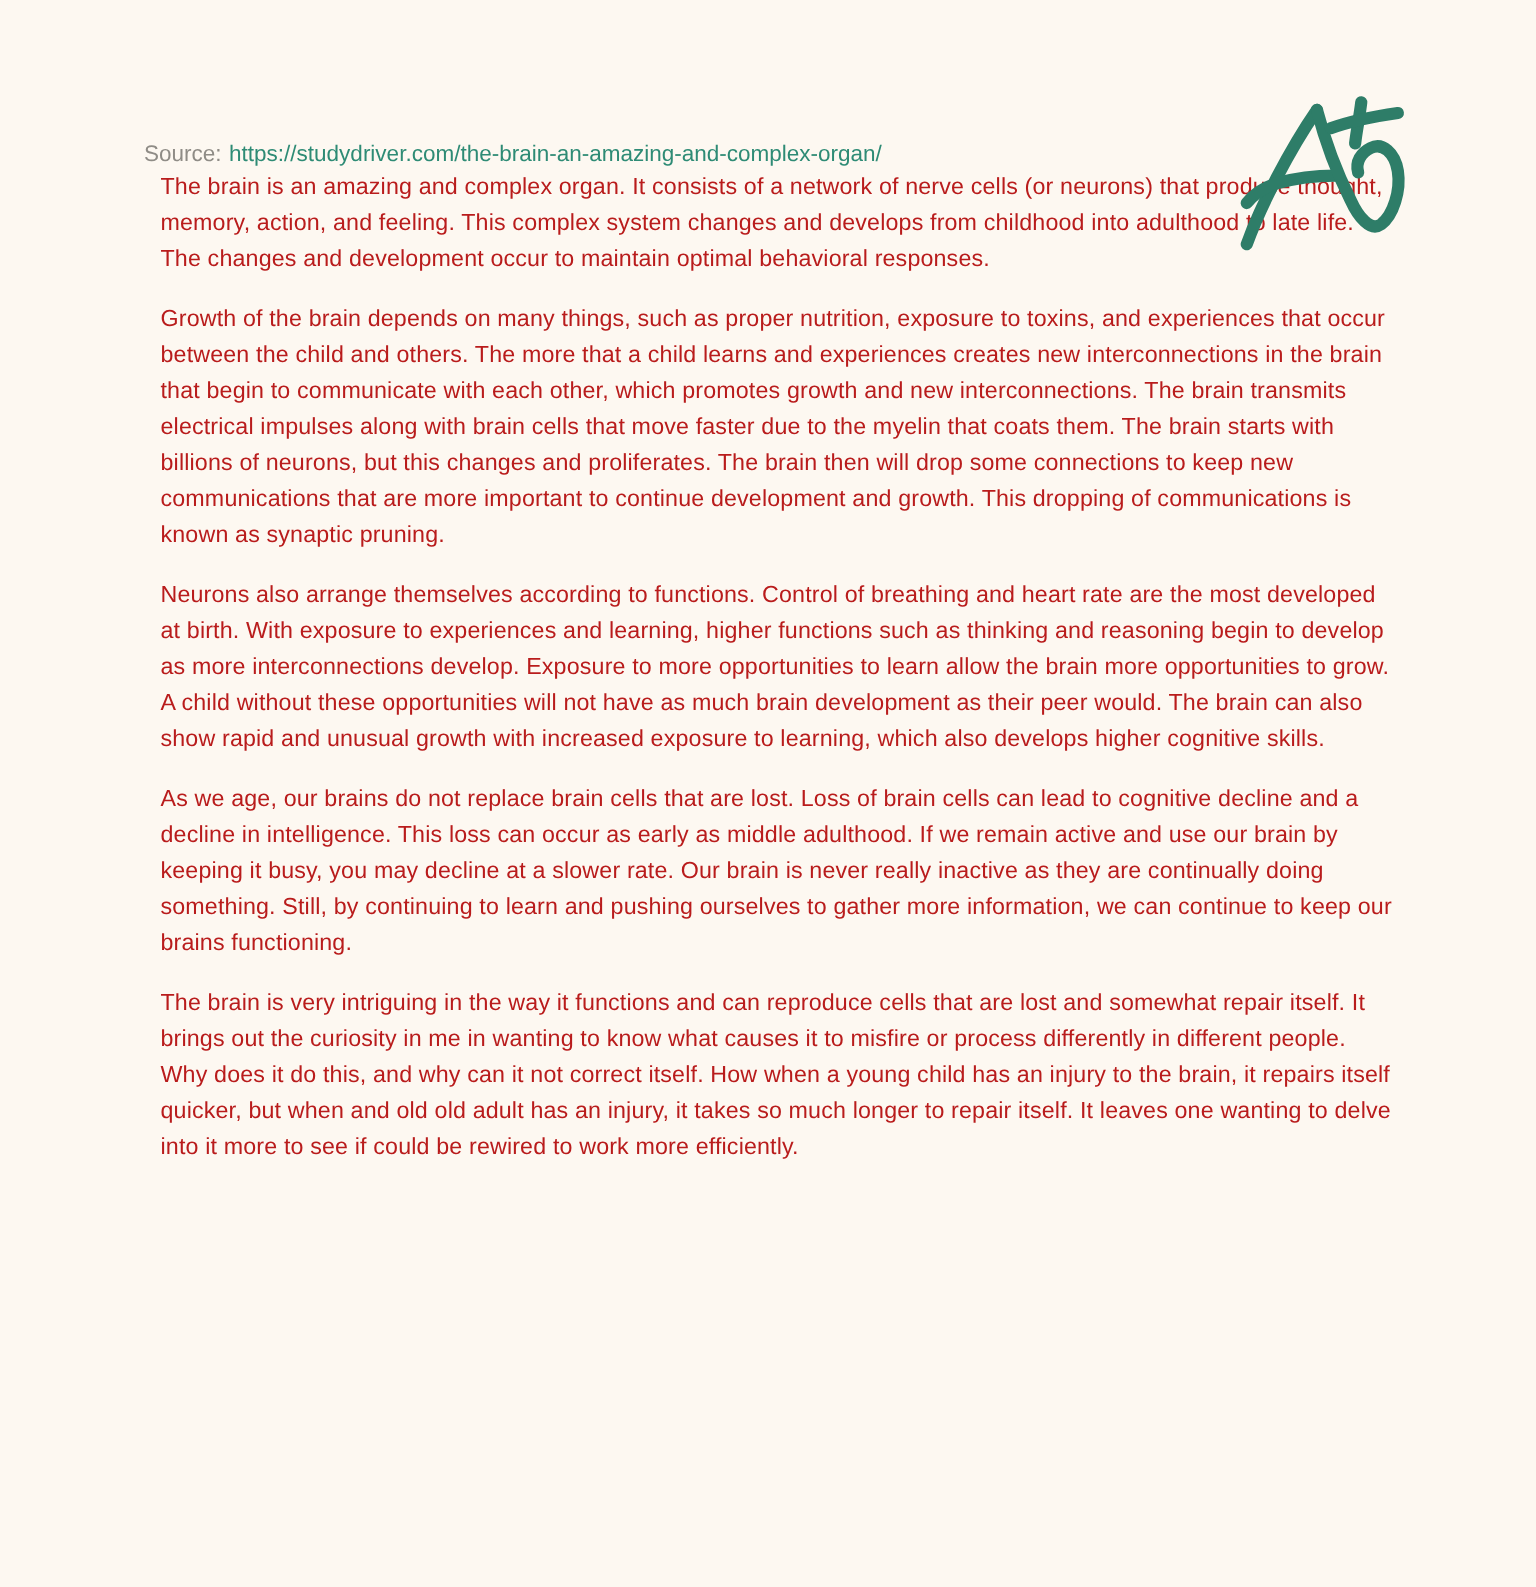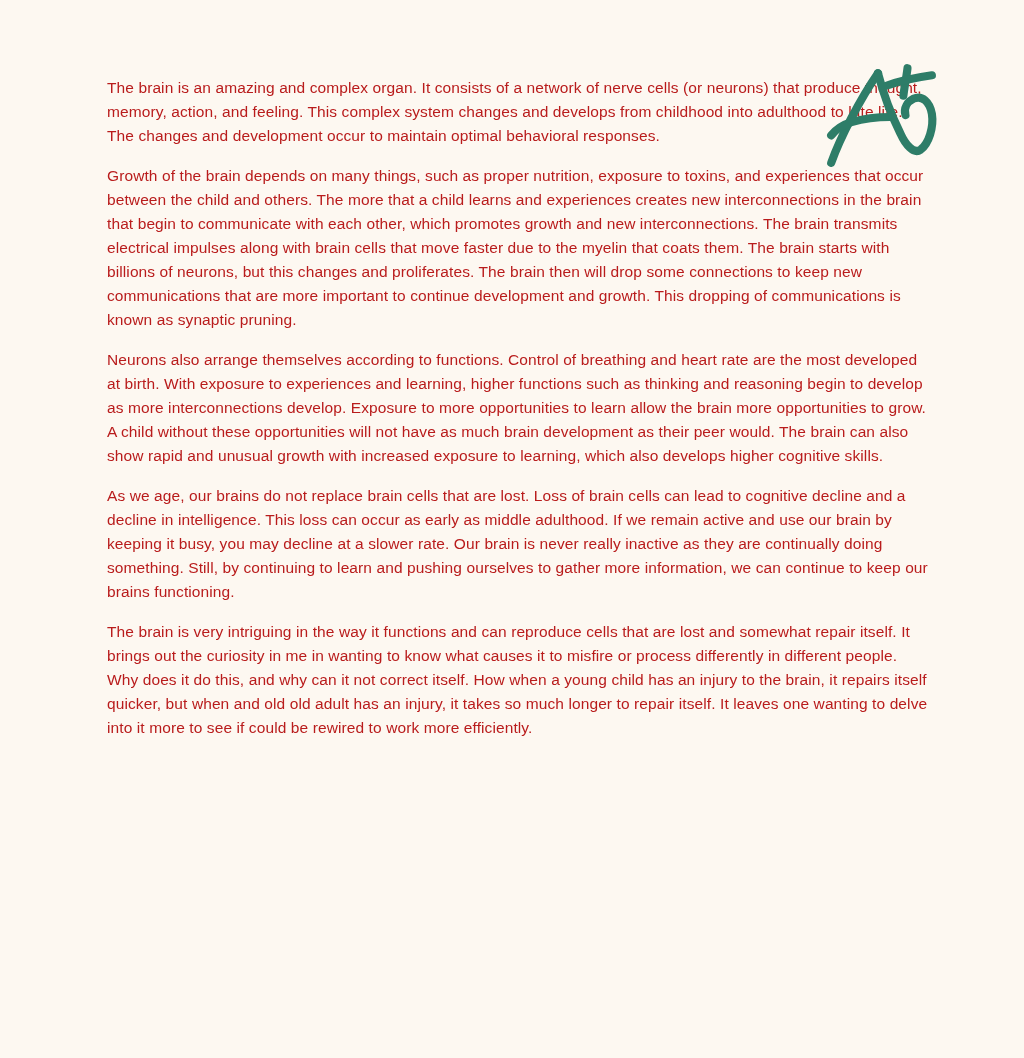--- a/index.html
+++ b/index.html
@@ -62,20 +62,23 @@
     max-width: 832px;
   }
 </style>
 </head>
 <body>
 
 <div class="page">
 
   <header>
 
+    <div class="source-line">
+      <span class="source-label">Source:</span><a class="source-url">https://studydriver.com/the-brain-an-amazing-and-complex-organ/</a>
+    </div>
 
     <div class="logo">
       <svg viewBox="0 0 116 112" fill="none" xmlns="http://www.w3.org/2000/svg">
         <g stroke="#2E7D68" stroke-width="8" stroke-linecap="round" fill="none">
 
           <path d="M11 103 C 20 78 39 41 57 15"></path>
 
           <path d="M11 76 C 15 71 21 66 31 63 C 45 59 58 58 69 58"></path>
 
           <path d="M57 15 C 63 38 71 58 79 74 C 84 85 92 95 99 90 C 107 84 112 68 110 55 C 108 43 100 36 92 40 C 86 43 82 49 84 56"></path>

